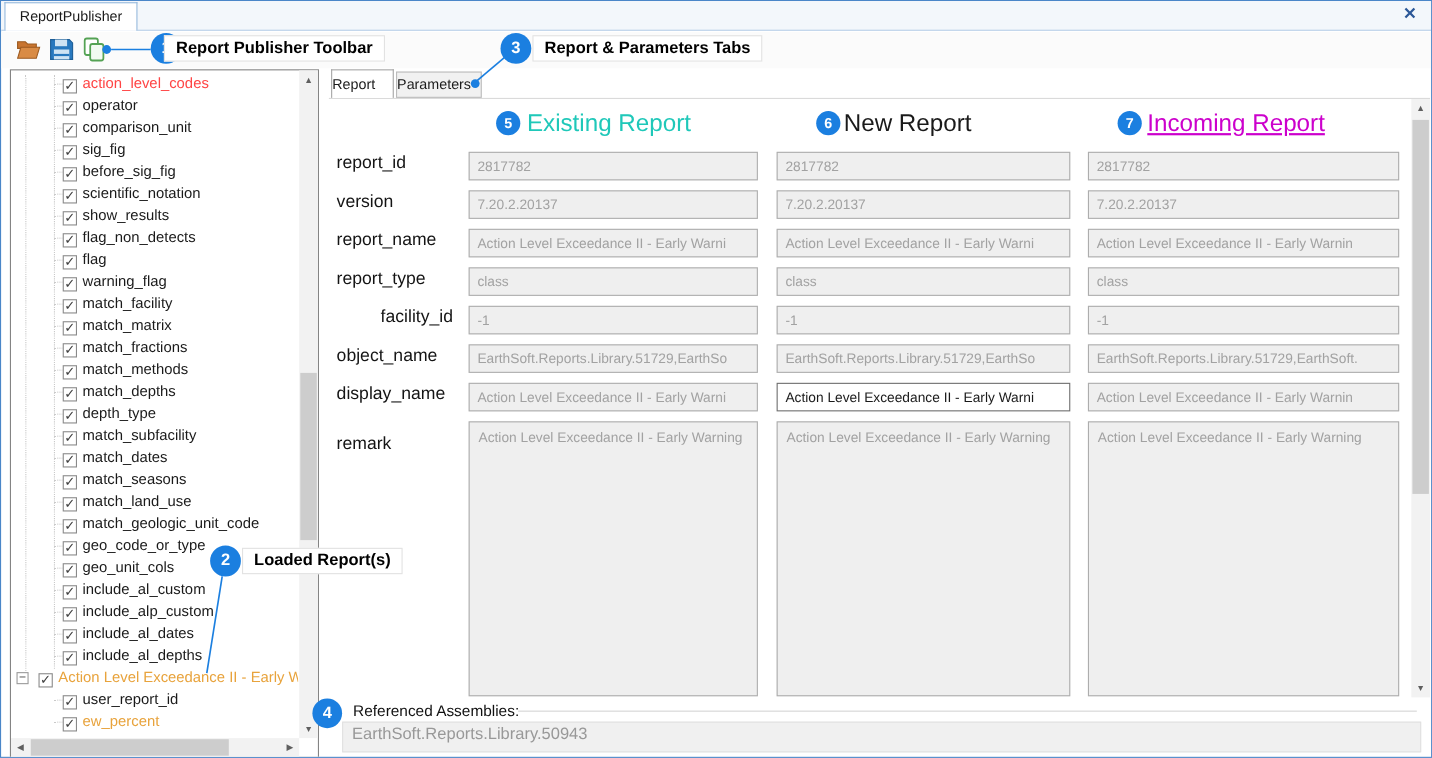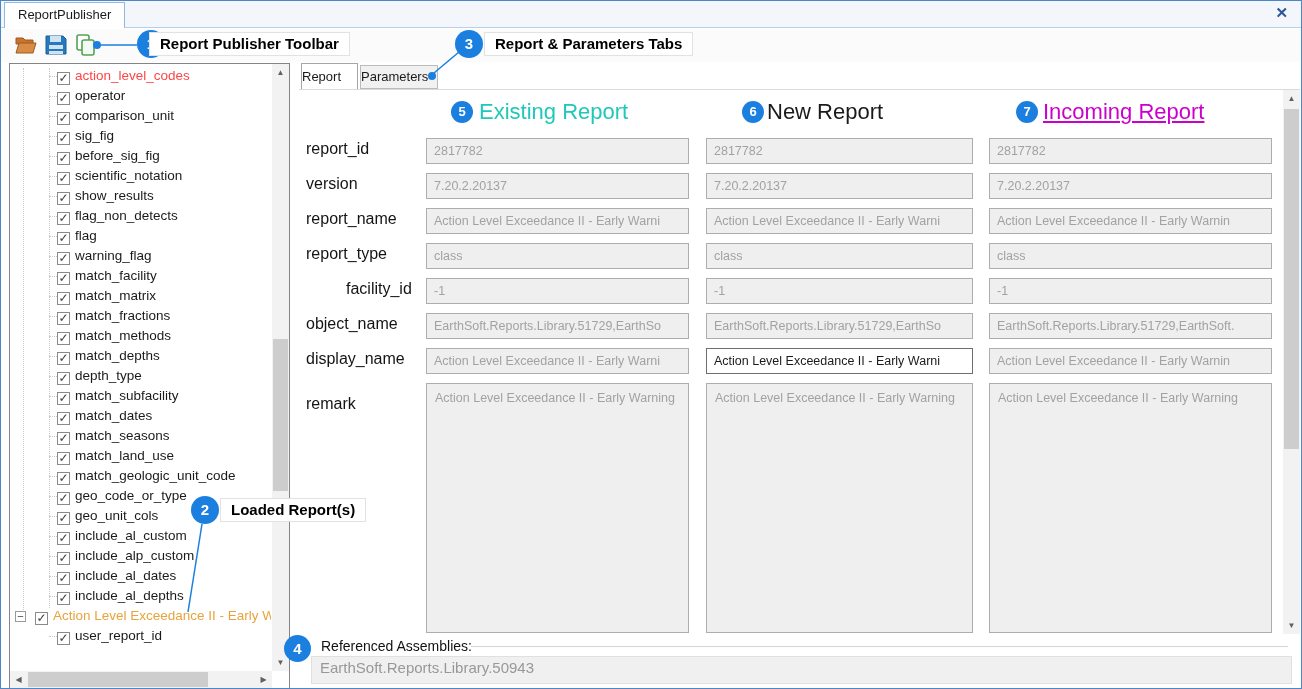--- a/index.html
+++ b/index.html
@@ -134,20 +134,21 @@
         <div class="tree-row lvl1"><span class="cb">✓</span><span>match_land_use</span></div>
         <div class="tree-row lvl1"><span class="cb">✓</span><span>match_geologic_unit_code</span></div>
         <div class="tree-row lvl1"><span class="cb">✓</span><span>geo_code_or_type</span></div>
         <div class="tree-row lvl1"><span class="cb">✓</span><span>geo_unit_cols</span></div>
         <div class="tree-row lvl1"><span class="cb">✓</span><span>include_al_custom</span></div>
         <div class="tree-row lvl1"><span class="cb">✓</span><span>include_alp_custom</span></div>
         <div class="tree-row lvl1"><span class="cb">✓</span><span>include_al_dates</span></div>
         <div class="tree-row lvl1"><span class="cb">✓</span><span>include_al_depths</span></div>
         <div class="tree-row lvl0"><span class="expander">−</span><span class="cb">✓</span><span style="color: rgb(232, 163, 60);">Action Level Exceedance II - Early Wa</span></div>
         <div class="tree-row lvl1"><span class="cb">✓</span><span>user_report_id</span></div>
+        <div class="tree-row lvl1"><span class="cb">✓</span><span style="color: rgb(232, 163, 60);">ew_percent</span></div>
       </div>
 
     <div class="sb" style="right:0; top:0; width:17px; bottom:17px;">
       <div class="sb-arrow" style="top:0;">▲</div>
       <div class="sb-thumb" style="left:1px; width:15px; top:275px; height:152px;"></div>
       <div class="sb-arrow" style="bottom:0;">▼</div>
     </div>
 
     <div class="sb" style="left:0; right:17px; bottom:0; height:17px;">
       <div class="sb-arrow" style="left:0;">◀</div>

